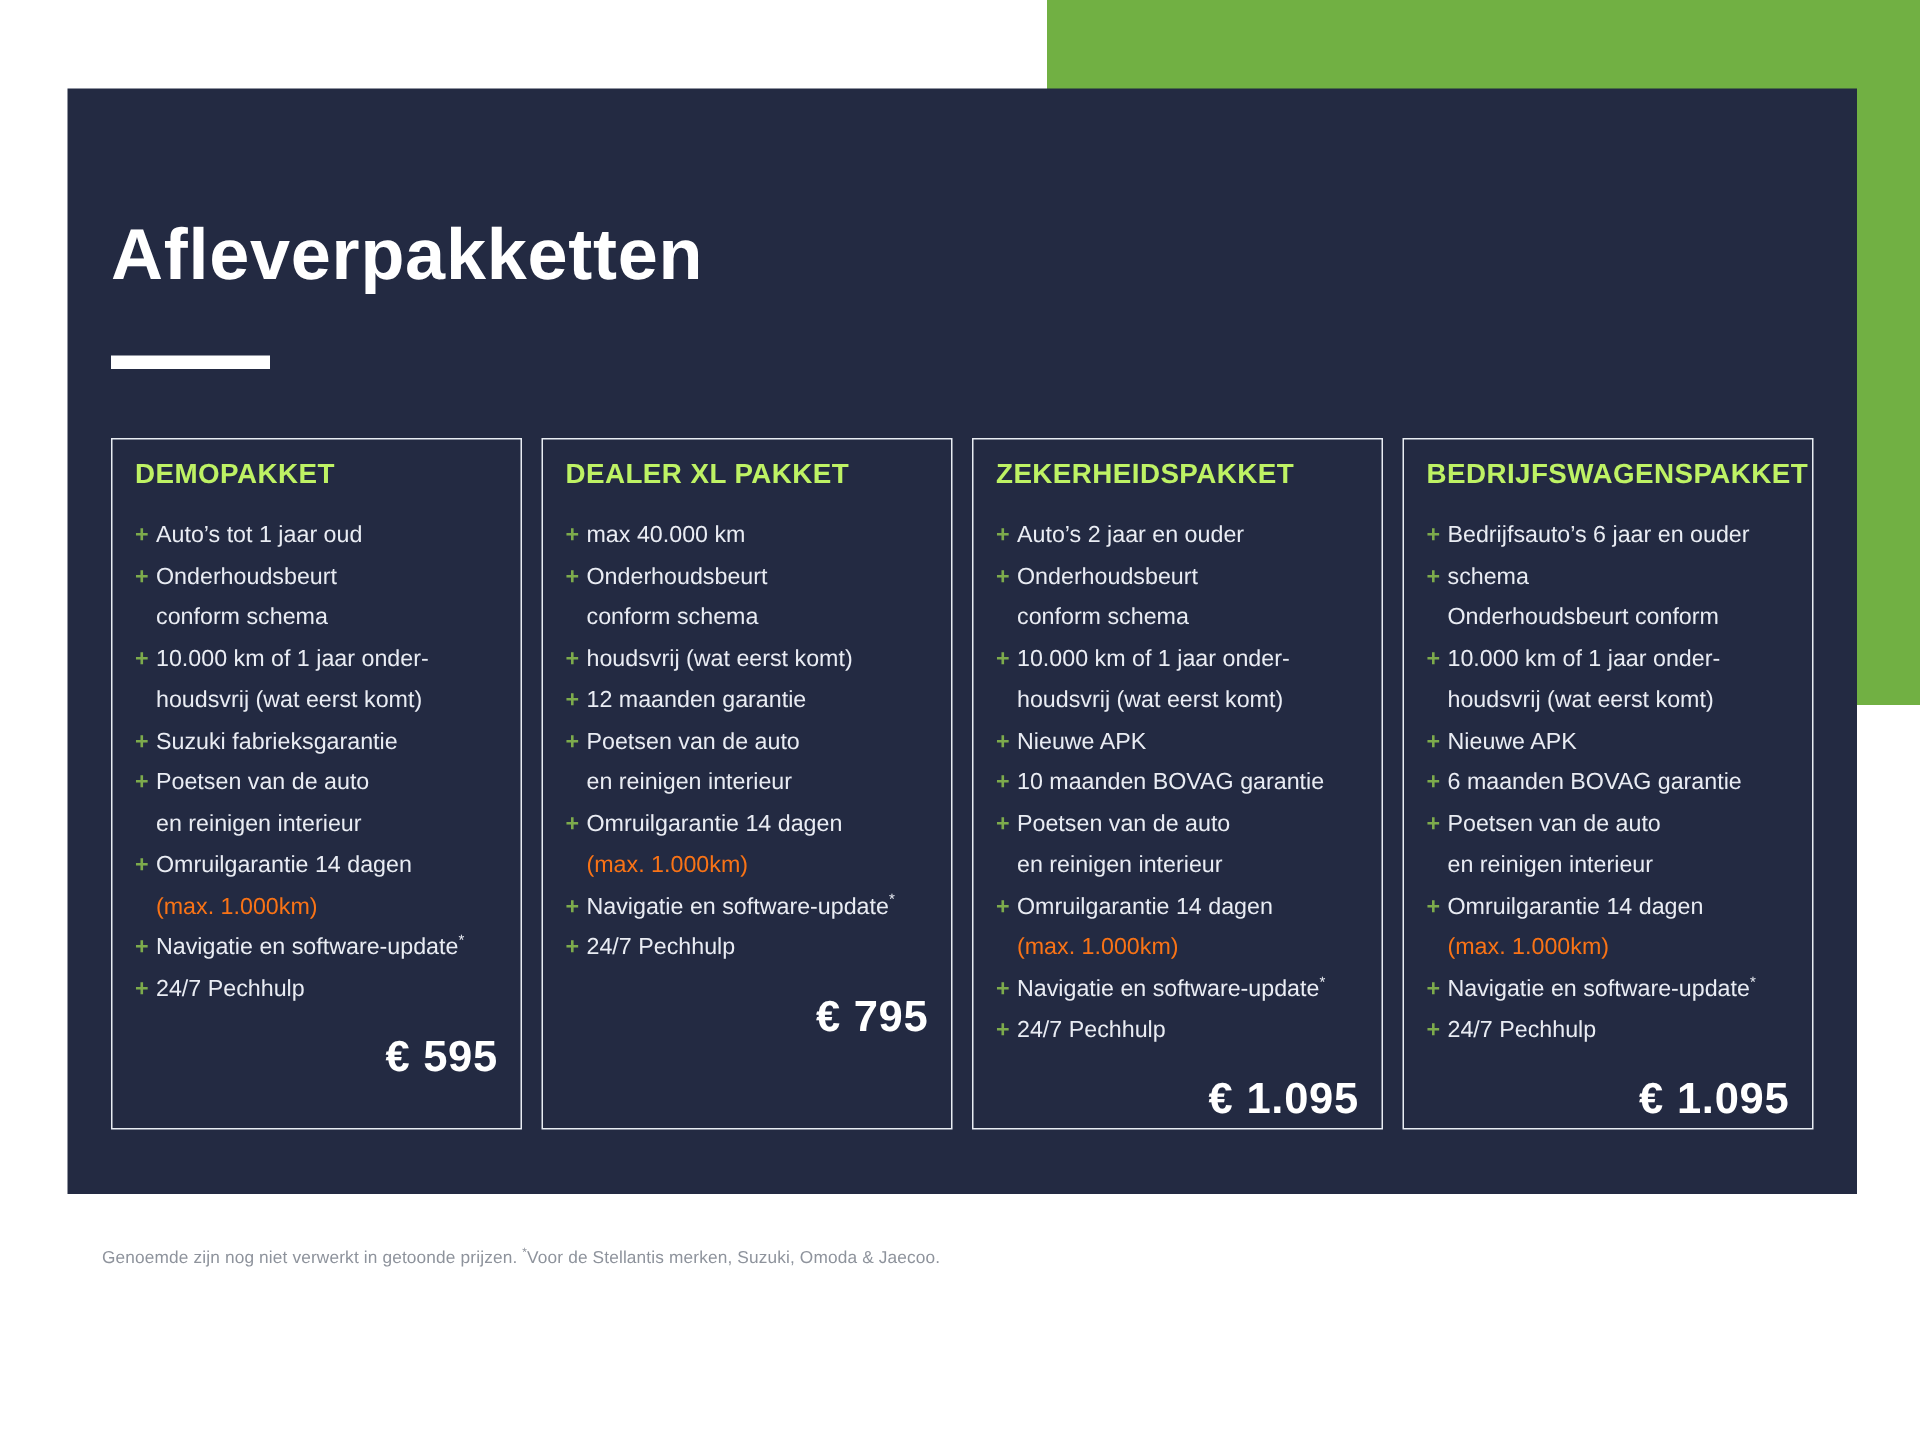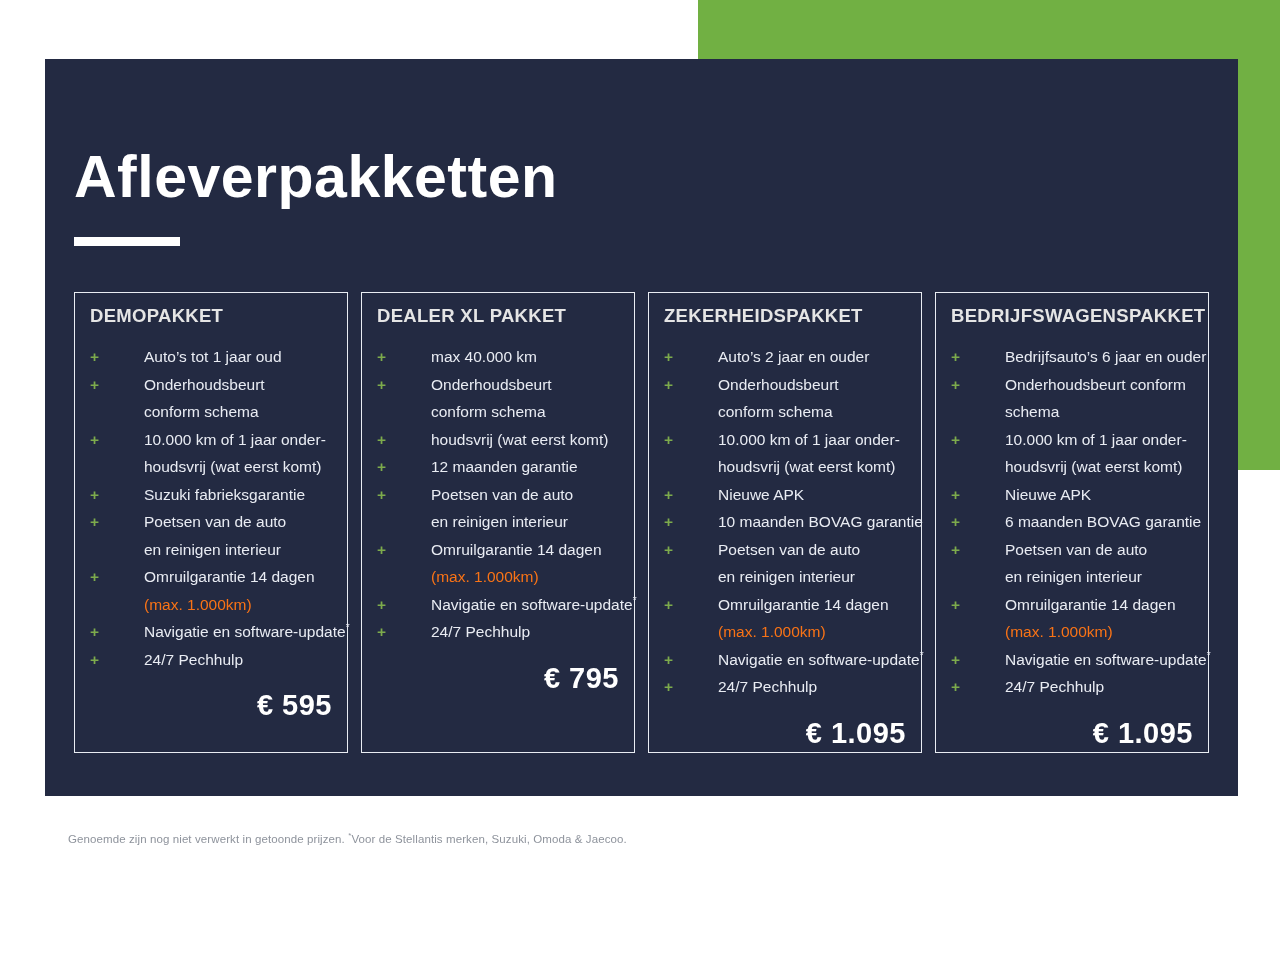--- a/index.html
+++ b/index.html
@@ -31,21 +31,21 @@
     top: 59px;
     width: 1193px;
     height: 737px;
     background: #232a42;
   }
   .page-title {
     position: absolute;
     left: 74px;
     top: 143px;
     margin: 0;
-    font-size: 59px;
+    font-size: 48px;
     font-weight: bold;
     color: #ffffff;
     letter-spacing: 0.5px;
   }
   .title-underline {
     position: absolute;
     left: 74px;
     top: 237px;
     width: 106px;
     height: 9px;
@@ -65,21 +65,21 @@
     border: 1.5px solid #e9edf3;
     padding: 12px 15px 14px 15px;
     display: flex;
     flex-direction: column;
     background: #232a42;
   }
   .card-title {
     margin: 0;
     font-size: 18.5px;
     font-weight: bold;
-    color: #e5e5e5;
+    color: #bef264;
     letter-spacing: 0.3px;
     white-space: nowrap;
   }
   .features {
     list-style: none;
     margin: 16px 0 0 0;
     padding: 0;
     font-size: 15.5px;
     color: #e9ecf3;
   }
@@ -96,21 +96,20 @@
     line-height: 27.5px;
   }
   .feature-lines {
     flex: 1;
     min-width: 0;
   }
   .fline {
     display: block;
     line-height: 27.5px;
     white-space: nowrap;
-    margin-left: 40px;
   }
   .fline.dim {
     color: #f97316;
   }
   .fline sup {
     font-size: 10px;
     line-height: 0;
   }
   .price {
     margin-top: 16px;
@@ -352,22 +351,22 @@
   <li class="feature">
     <span class="plus">+</span>
     <span class="feature-lines">
               <span class="fline">Bedrijfsauto’s 6 jaar en ouder</span>
             </span>
   </li>
 
   <li class="feature">
     <span class="plus">+</span>
     <span class="feature-lines">
+              <span class="fline">schema</span>
               <span class="fline">Onderhoudsbeurt conform</span>
-              <span class="fline">schema</span>
             </span>
   </li>
 
   <li class="feature">
     <span class="plus">+</span>
     <span class="feature-lines">
               <span class="fline">10.000 km of 1 jaar onder-</span>
               <span class="fline">houdsvrij (wat eerst komt)</span>
             </span>
   </li>

